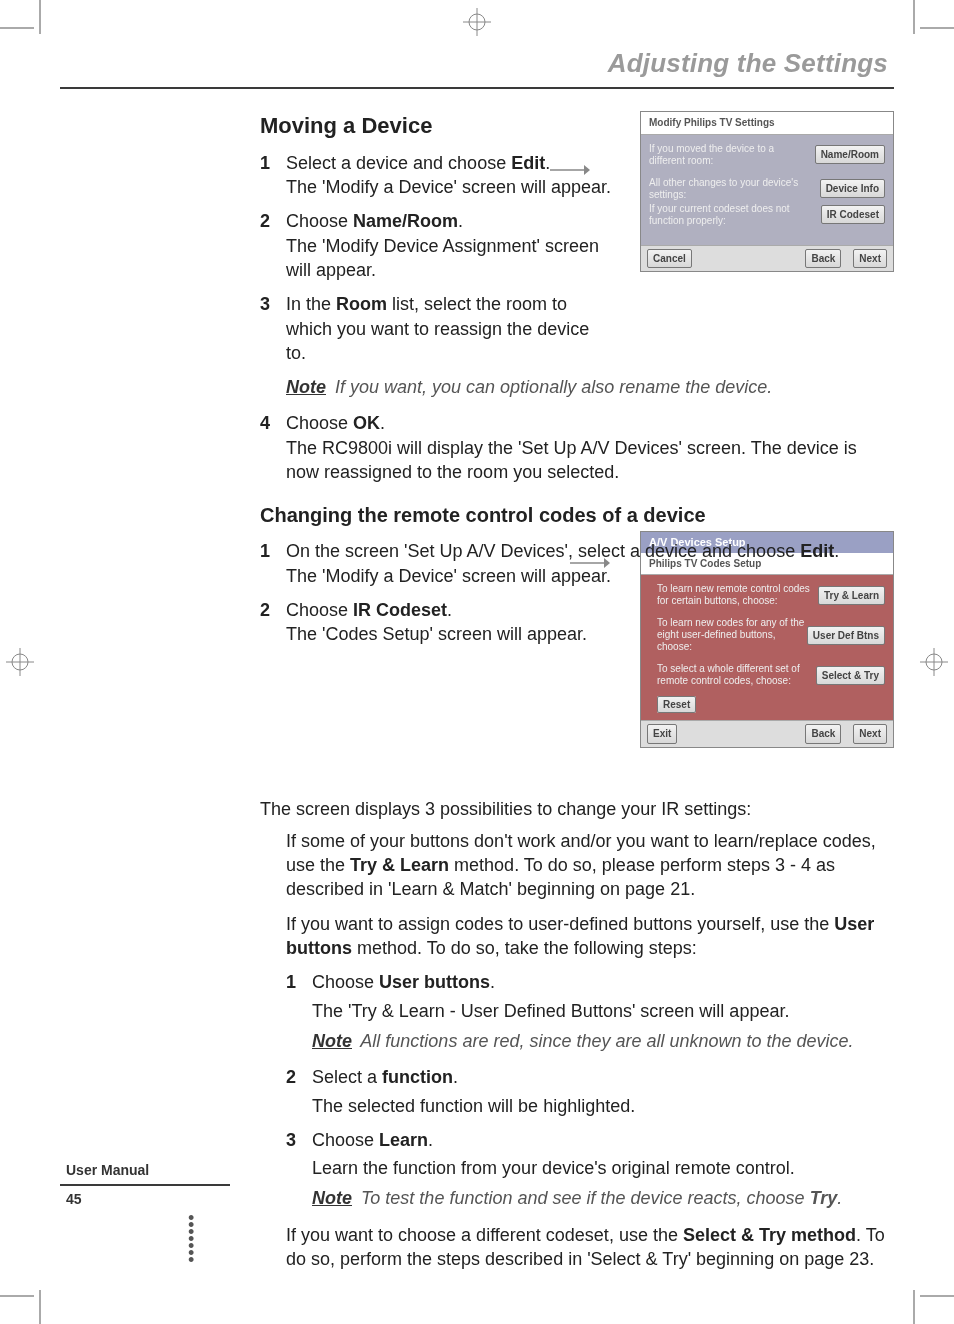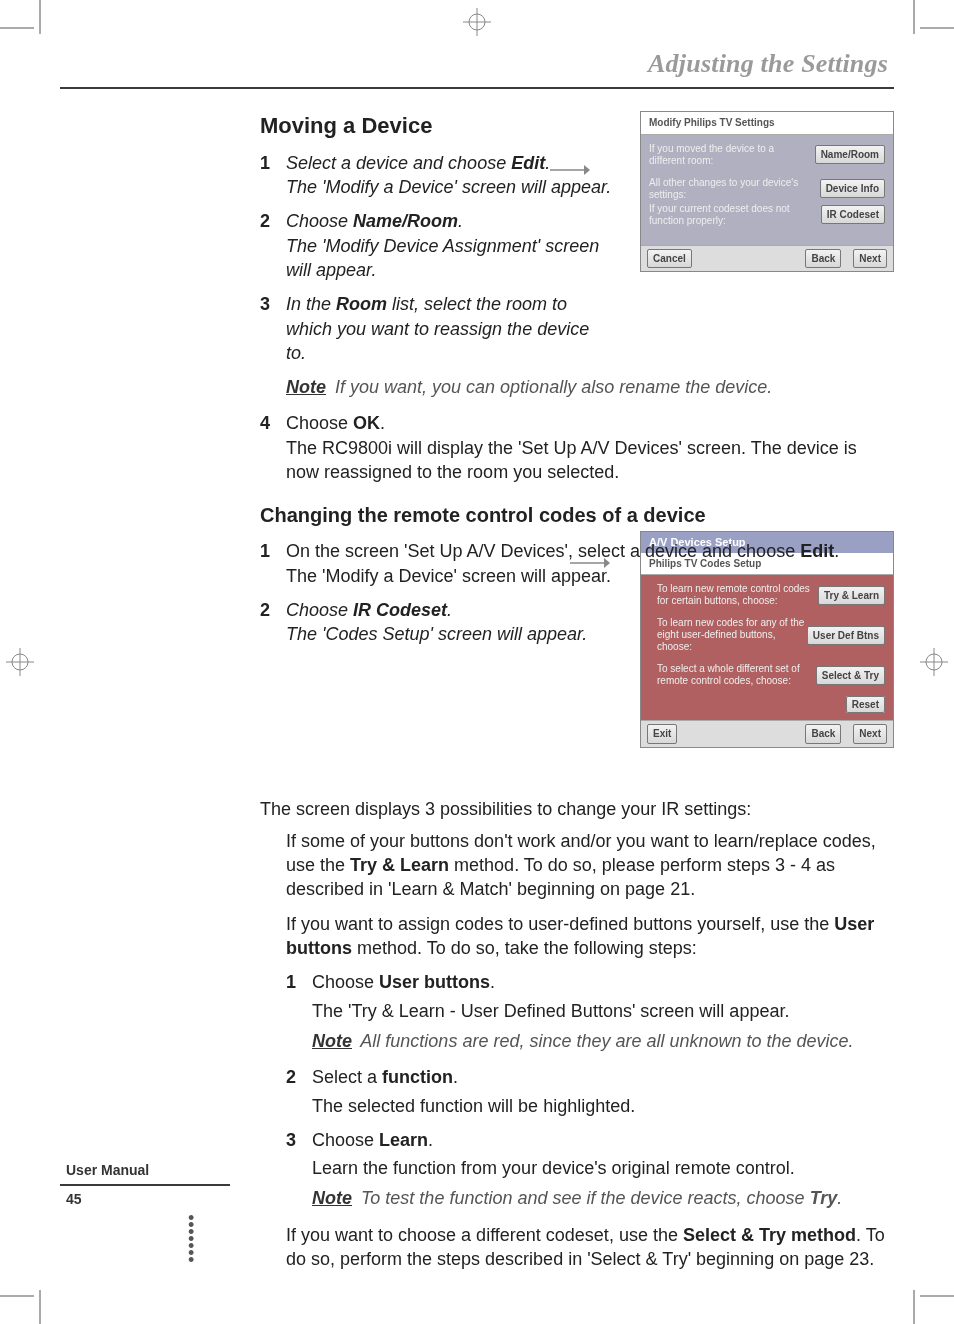--- a/index.html
+++ b/index.html
@@ -39,21 +39,20 @@
 
   .header-title {
     text-align: right;
     font-size: 26px;
     font-weight: bold;
     font-style: italic;
     color: #9a9a9a;
     padding-right: 6px;
     margin-bottom: 6px;
     letter-spacing: 0.2px;
-    font-family: Liberation Serif, serif;
   }
   .hr { height: 2px; background: #3a3a3a; margin-bottom: 22px; }
 
   .content {
     margin-left: 200px;
     position: relative;
   }
 
   h2.section {
     font-size: 22px;
@@ -181,21 +180,21 @@
     padding-left: 6px;
     margin-bottom: 6px;
   }
   .sidebar .dots {
     padding-left: 128px;
     line-height: 7px;
     color: #555;
   }
   .sidebar .dots div { font-size: 18px; }
 
-  .narrow { max-width: 340px; font-style: italic; }
+  .narrow { max-width: 340px; }
   .para { margin-bottom: 8px; }
 </style>
 </head>
 <body>
 
 <div class="crop-mark cm-tl-v"></div>
 <div class="crop-mark cm-tr-v"></div>
 <div class="crop-mark cm-bl-v"></div>
 <div class="crop-mark cm-br-v"></div>
 <div class="crop-mark cm-tl-h"></div>
@@ -308,21 +307,21 @@
           <div class="fig-btn">Try &amp; Learn</div>
         </div>
         <div class="fig-row">
           <div class="fig-text">To learn new codes for any of the eight user-defined buttons, choose:</div>
           <div class="fig-btn">User Def Btns</div>
         </div>
         <div class="fig-row">
           <div class="fig-text">To select a whole different set of remote control codes, choose:</div>
           <div class="fig-btn">Select &amp; Try</div>
         </div>
-        <div style="text-align:right"><span class="fig-btn">Reset</span></div>
+        <div style="text-align:left"><span class="fig-btn">Reset</span></div>
       </div>
       <div class="fig-footer">
         <div class="fig-btn">Exit</div>
         <div class="spacer"></div>
         <div class="fig-btn">Back</div>
         <div class="fig-btn">Next</div>
       </div>
     </div>
     <div class="arrow" style="left:310px; top:445px;">
       <svg width="40" height="14">

